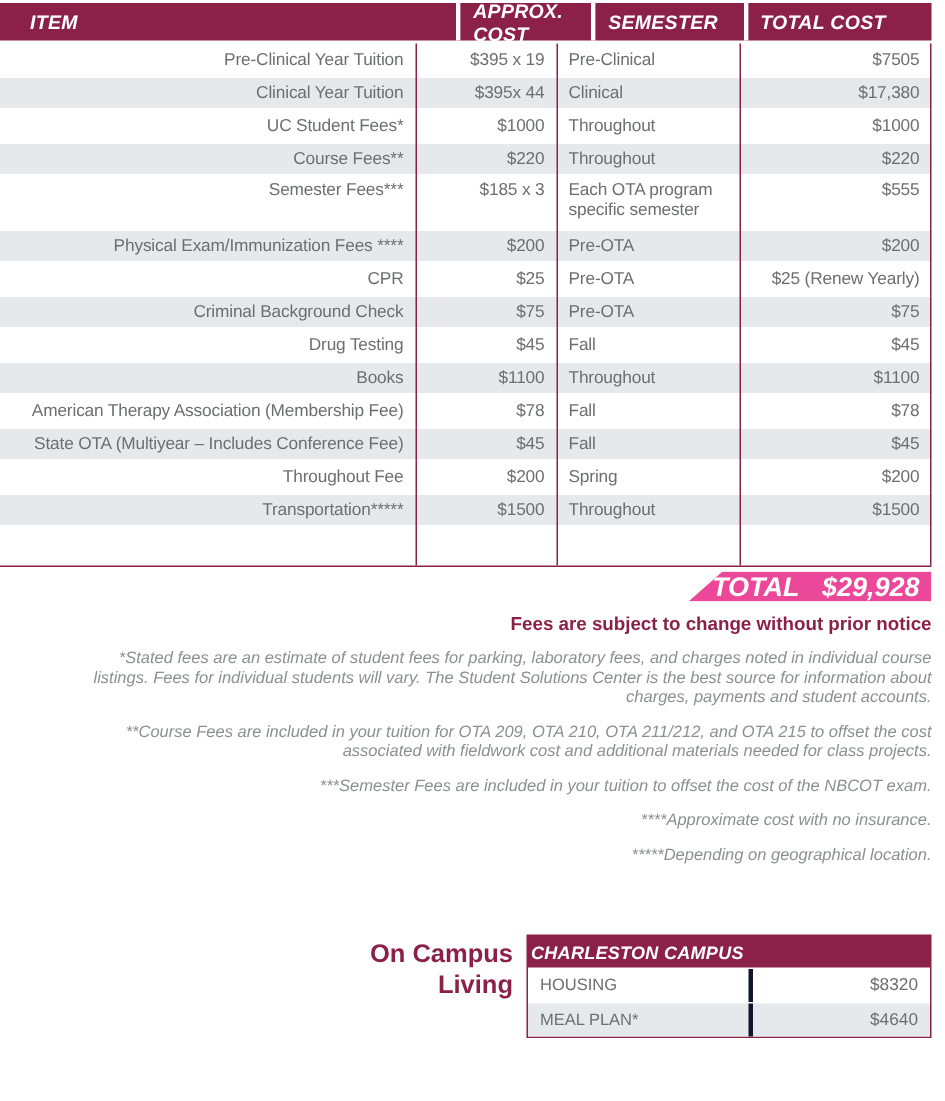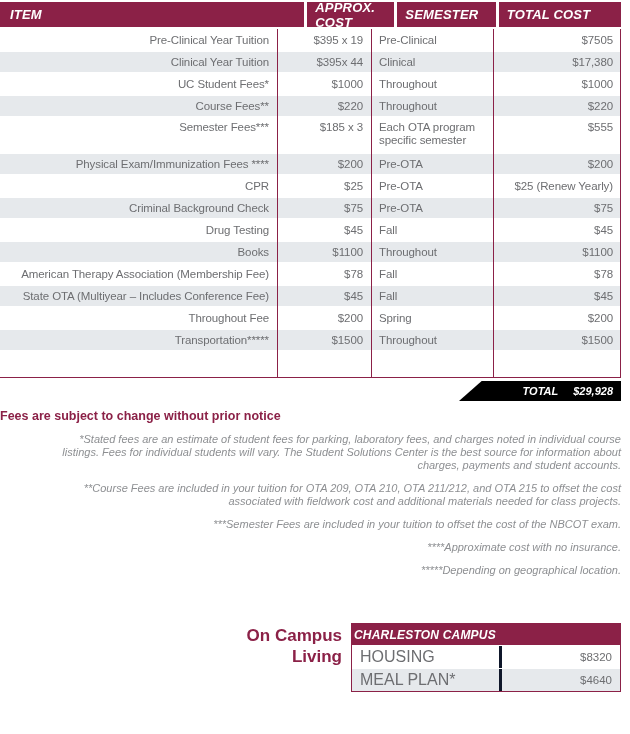--- a/index.html
+++ b/index.html
@@ -15,21 +15,21 @@
   
   .table-wrap { position: relative; width: 621px; border-bottom: 1px solid #8b2147; }
   .hdr-row { display: flex; height: 25px; }
   .hdr-cell {
     background: #8b2147; color: #fff;
     font-style: italic; font-weight: bold; font-size: 13px;
     display: flex; align-items: center;
     padding: 0 0 0 8px; letter-spacing: 0.2px;
   }
   .hdr-cell:not(:last-child) { border-right: 3px solid #fff; }
-  .hc-item  { width: 322px; padding-left: 10px; }
+  .hc-item  { width: 322px; padding-left: 20px; }
   .hc-cost  { width: 94px; }
   .hc-sem   { width: 106px; }
   .hc-total { width: 128px; }
 
   .t-body { margin-top: 3px; }
   .t-row { display: flex; min-height: 20px; margin-bottom: 2px; align-items: center; }
   .t-row:nth-child(even) { background: #e6e9ec; }
   .t-row.group-gap { margin-top: 5px; }
   .t-row.tall { align-items: flex-start; }
   .t-row.tall .t-cell { padding-top: 3px; padding-bottom: 2px; }
@@ -42,29 +42,29 @@
   .c-sem   { width: 122px; text-align: left; }
   .c-total { width: 128px; text-align: right; }
   .filler-row { height: 25px; }
 
   .v-line { position: absolute; top: 27px; bottom: 0; width: 1px; background: #8b2147; }
   .vl-1 { left: 277px; } .vl-2 { left: 371px; } .vl-3 { left: 493px; } .vl-4 { left: 620px; }
 
   
   .total-banner {
     margin: 3px 9px 0 auto; width: 162px; height: 20px;
-    background: #000000; color: #fff;
+    background: #ec4899; color: #fff;
     clip-path: polygon(14% 0, 100% 0, 100% 100%, 0 100%);
-    display: flex; align-items: center; justify-content: flex-end;
+    display: flex; align-items: flex-start; justify-content: flex-end;
     gap: 15px; padding-right: 8px;
-    font-style: italic; font-weight: bold; font-size: 11px;
+    font-style: italic; font-weight: bold; font-size: 18px;
   }
 
   .fees-notice {
-    width: 621px; text-align: left;
+    width: 621px; text-align: right;
     color: #8b2147; font-weight: bold; font-size: 12.5px;
     margin-top: 8px;
   }
 
   
   .notes { width: 621px; margin-top: 10px; }
   .note {
     text-align: right; font-style: italic; font-size: 11px;
     color: #8d8f92; line-height: 13px; margin-bottom: 10px;
     padding-left: 60px;
@@ -78,21 +78,21 @@
   }
   .campus-table { width: 270px; border: 1px solid #8b2147; }
   .campus-hdr {
     background: #8b2147; color: #fff; font-style: italic; font-weight: bold;
     font-size: 12px; height: 22px; display: flex; align-items: center;
     padding-left: 2px; letter-spacing: 0.2px; border-bottom: 1px solid #fff;
   }
   .campus-row { display: flex; height: 22px; align-items: center; margin-bottom: 1px; }
   .campus-row:last-child { margin-bottom: 0; }
   .campus-row.alt { background: #e6e9ec; }
-  .campus-label { width: 147px; font-size: 16px; padding-left: 8px; color: #6d6e71; }
+  .campus-label { width: 147px; font-size: 11px; padding-left: 8px; color: #6d6e71; }
   .campus-value {
     flex: 1; text-align: right; font-size: 11.5px; padding-right: 8px;
     border-left: 3px solid #0f172a; height: 100%;
     display: flex; align-items: center; justify-content: flex-end;
   }
 </style>
 </head>
 <body>
 
 <div class="page">

